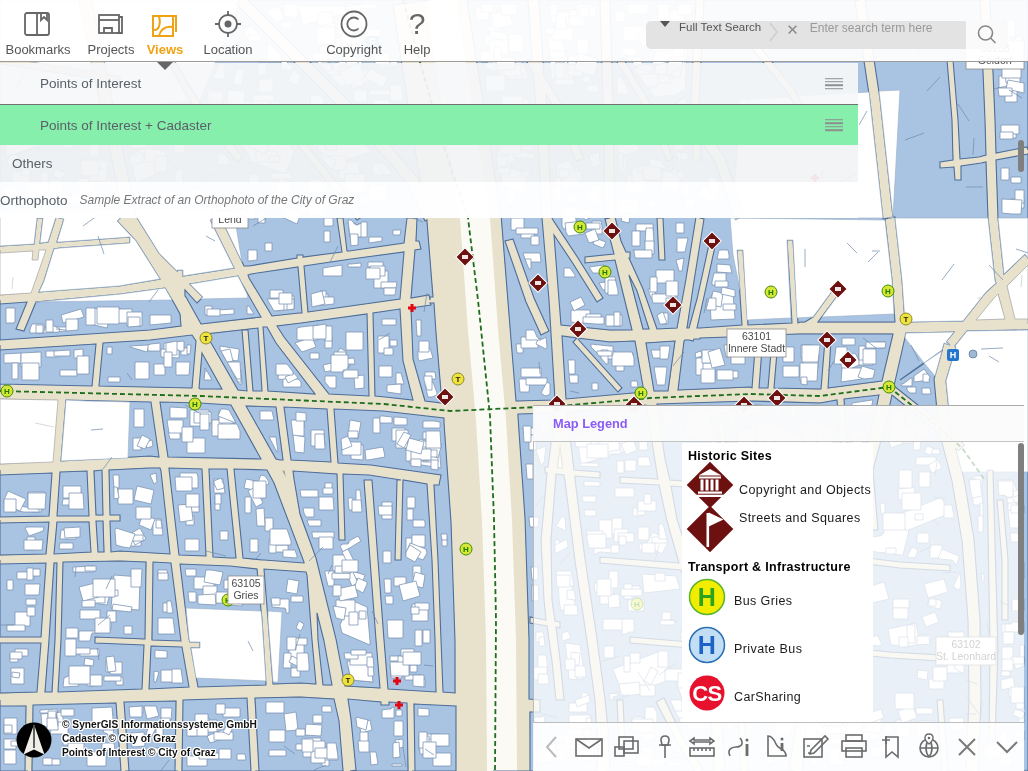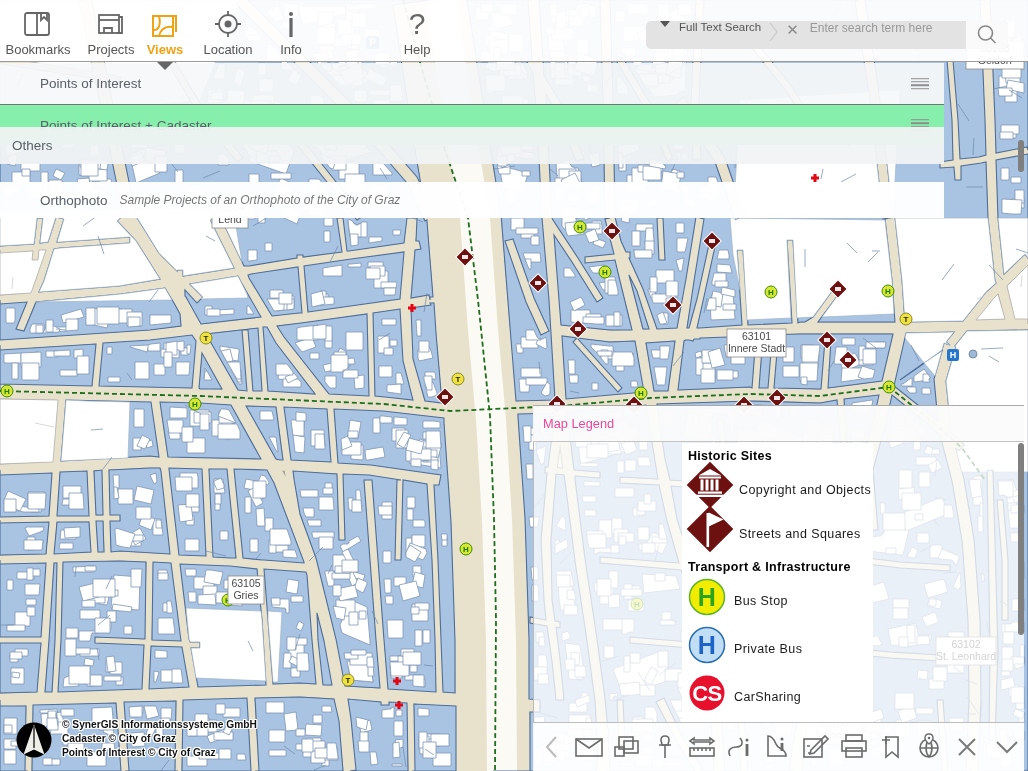--- a/index.html
+++ b/index.html
@@ -11,30 +11,30 @@
 .tool.act{color:#efa213;font-weight:bold}
 #vtri{left:157px;top:62px;width:0;height:0;border-left:8px solid transparent;border-right:8px solid transparent;border-top:8px solid #666;z-index:11}
 
 #search{left:646px;top:21px;width:362px;height:28px;background:#e3e3e3;border-radius:5px;z-index:11;display:flex;align-items:flex-start}
 #search .tri{width:0;height:0;border-left:5px solid transparent;border-right:5px solid transparent;border-top:6px solid #555;margin-left:14px}
 #search .fts{font-size:11.5px;color:#555;margin-left:9px}
 #search .x{color:#8a8a8a;font-size:15px;margin-left:7px}
 #search .ph{font-size:12px;color:#9a9a9a;margin-left:11px;flex:1}
 #search .mag{width:42px;height:28px;background:#fafafa;border-radius:0 5px 5px 0;display:flex;align-items:center;justify-content:center}
 
-.row{left:0;width:944px;z-index:9;font-size:13.5px;color:#5a6068;display:flex;align-items:center}
+.row{left:0;width:858px;z-index:9;font-size:13.5px;color:#5a6068;display:flex;align-items:center}
 #row1{top:63px;height:41px;background:rgba(246,248,249,0.93)}
 #row2{top:104px;height:41px;background:#86efac;border-top:1px solid #737373}
-#row3{top:127px;height:37px;background:rgba(241,243,244,0.94)}
+#row3{top:145px;height:37px;background:rgba(241,243,244,0.94)}
 #row4{top:182px;height:36px;background:rgba(255,255,255,0.97)}
 .ham{position:absolute;right:15px;width:18px;top:50%;transform:translateY(-50%)}
 .ham div{height:1.4px;background:#8e8e8e;margin:2px 0}
 
 #lgd{left:533px;top:405px;width:491px;height:366px;background:rgba(255,255,255,0.75);border-top:1px solid #aaa;border-left:1px solid #bbb;z-index:5}
-#lgdhead{left:533px;top:405px;width:491px;height:37px;background:rgba(251,251,251,0.9);border-top:1px solid #aaa;border-bottom:1px solid #c3c3c3;z-index:6;font-size:12.8px;font-weight:normal;color:#ec4899;display:flex;align-items:center;padding-left:10px}
+#lgdhead{left:533px;top:405px;width:491px;height:37px;background:rgba(251,251,251,0.9);border-top:1px solid #aaa;border-bottom:1px solid #c3c3c3;z-index:6;font-size:12.8px;font-weight:bold;color:#8b5cf6;display:flex;align-items:center;padding-left:20px}
 #lgdbox{left:682px;top:443px;width:191px;height:279px;background:#fff;z-index:6;font-size:12.5px;color:#1a1a1a;letter-spacing:0.4px}
 #lgdbox .h{font-weight:bold;letter-spacing:0.3px;color:#000}
 #sbar{left:1018px;top:443px;width:6px;height:192px;background:#7f7f7f;border-radius:3px;z-index:7}
 
 #btbar{left:533px;top:722px;width:491px;height:49px;background:rgba(255,255,255,0.82);border-top:1px solid #bdbdbd;z-index:6}
 .bico{position:absolute;top:7px}
 
 #copy{left:62px;top:718px;z-index:7;font-size:10.2px;font-weight:bold;color:#111;line-height:14.2px;text-shadow:1px 0 0 #fff,-1px 0 0 #fff,0 1px 0 #fff,0 -1px 0 #fff,1px 1px 0 #fff,-1px -1px 0 #fff,1px -1px 0 #fff,-1px 1px 0 #fff}
 #logo{left:15px;top:721px;z-index:7}
 </style></head><body>
@@ -1843,27 +1843,27 @@
  <div style="position:absolute;left:57px;top:40px">Copyright and Objects</div>
  <svg style="position:absolute;left:0px;top:60px" width="56" height="52">
   <g transform="translate(28,26) rotate(45)">
         <rect x="-16.5" y="-16.5" width="33" height="33" fill="#6d1010"></rect>
       </g>
   <g fill="#fff">
         <rect x="24.5" y="10" width="2.6" height="34"></rect>
         <polygon points="26.8,9.5 41.5,16.5 26.8,23.5"></polygon>
       </g>
  </svg>
- <div style="position:absolute;left:57px;top:84px">Streets and Squares</div>
+ <div style="position:absolute;left:57px;top:68px">Streets and Squares</div>
  <div class="h" style="position:absolute;left:6px;top:117px">Transport &amp; Infrastructure</div>
  <svg style="position:absolute;left:5px;top:134px" width="42" height="40">
   <circle cx="20" cy="20" r="17.5" fill="#f2ec00" stroke="#5db52a" stroke-width="1.5"></circle>
   <text x="20" y="29" font-size="25" font-weight="bold" fill="#2ca31e" text-anchor="middle" font-family="Liberation Sans">H</text>
  </svg>
- <div style="position:absolute;left:52px;top:151px">Bus Stop</div>
+ <div style="position:absolute;left:52px;top:151px">Bus Gries</div>
  <svg style="position:absolute;left:5px;top:182px" width="42" height="40">
   <circle cx="20" cy="20" r="17.5" fill="#c2def5" stroke="#2b6fb3" stroke-width="1.5"></circle>
   <text x="20" y="29" font-size="25" font-weight="bold" fill="#1d62c6" text-anchor="middle" font-family="Liberation Sans">H</text>
  </svg>
  <div style="position:absolute;left:52px;top:199px">Private Bus</div>
  <svg style="position:absolute;left:5px;top:230px" width="42" height="40">
   <circle cx="20" cy="20" r="17.5" fill="#e8112d"></circle>
   <text x="20" y="27.5" font-size="22" font-weight="bold" fill="#fff" text-anchor="middle" font-family="Liberation Sans" letter-spacing="-0.5">CS</text>
  </svg>
  <div style="position:absolute;left:52px;top:247px">CarSharing</div>
@@ -1964,26 +1964,26 @@
       <div class="lbl">Location</div>
     </div>
     <div class="tool act" style="left:123px;width:84px">
       <svg width="34" height="32" style="display:block;margin:0 auto">
         <path d="M10,8 h18 v16" stroke="#efa213" stroke-width="2" fill="none"></path>
         <rect x="5" y="8" width="20" height="20" stroke="#efa213" stroke-width="2" fill="none"></rect>
         <path d="M5,22 c6,1 8,-6 6,-14 M11,28 c2,-8 8,-10 14,-9" stroke="#efa213" stroke-width="2" fill="none"></path>
       </svg>
       <div class="lbl">Views</div>
     </div>
-    <div class="tool" style="left:249px;width:84px">
+    <div class="tool" style="left:312px;width:84px">
       <svg width="34" height="32" style="display:block;margin:0 auto">
-        <circle cx="17" cy="6" r="2" fill="#666"></circle>
-        <rect x="15.4" y="10" width="3.2" height="19" fill="#666"></rect>
+        <circle cx="17" cy="16" r="12.5" stroke="#666" stroke-width="1.8" fill="none"></circle>
+        <path d="M21.5,11.5 a6.5,6.5 0 1 0 0,9" stroke="#666" stroke-width="1.8" fill="none"></path>
       </svg>
-      <div class="lbl">Info</div>
+      <div class="lbl">Copyright</div>
     </div>
     <div class="tool" style="left:375px;width:84px">
       <svg width="34" height="32" style="display:block;margin:0 auto">
         <text x="17" y="26" font-size="30" fill="#666" font-family="Liberation Sans" text-anchor="middle">?</text>
       </svg>
       <div class="lbl">Help</div>
     </div>
   </div>
 <div class="abs" id="vtri"></div>
 <div class="abs" id="search">
@@ -2017,15 +2017,15 @@
       <div></div>
       <div></div>
       <div></div>
       <div></div>
     </div>
   </div>
 <div class="abs row" id="row3">
     <span style="margin-left:12px">Others</span>
   </div>
 <div class="abs row" id="row4">
-    <span style="margin-left:40px">Orthophoto</span>
-    <span style="margin-left:12px;font-style:italic;font-size:12px;color:#777">Sample Projects of an Orthophoto of the City of Graz</span>
+    <span style="">Orthophoto</span>
+    <span style="margin-left:12px;font-style:italic;font-size:12px;color:#777">Sample Extract of an Orthophoto of the City of Graz</span>
   </div>
 
 </body></html>

